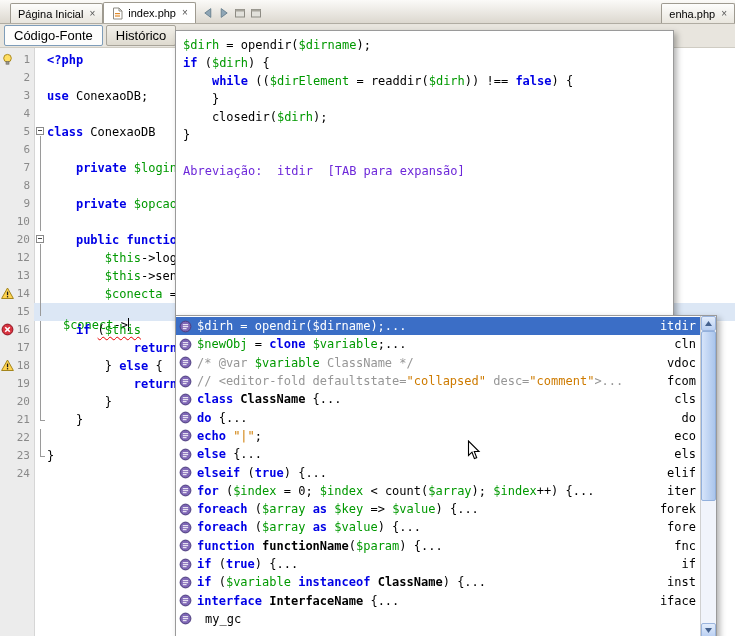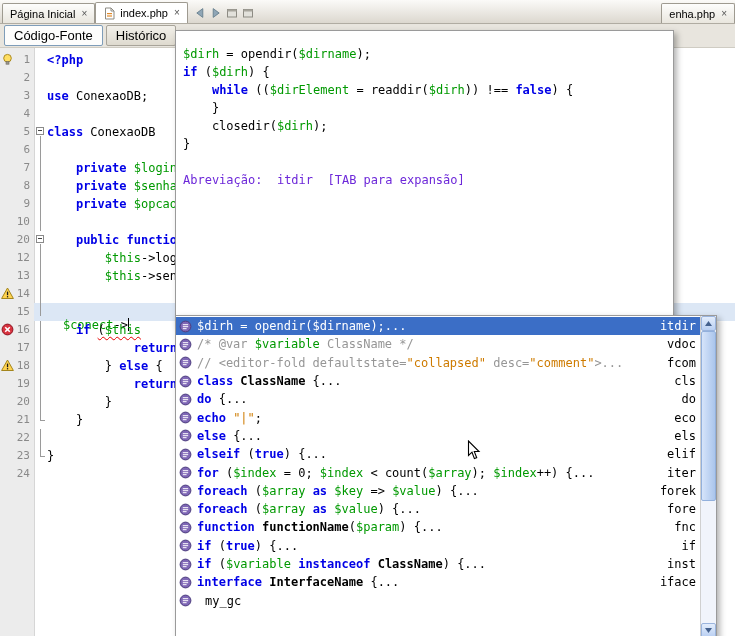--- a/index.html
+++ b/index.html
@@ -7,21 +7,21 @@
          font-family:"Liberation Sans",sans-serif;font-size:11px;color:#000;}
 
   
   .tabbar{position:absolute;top:0;left:0;right:0;height:23px;
           background:linear-gradient(#fbfaf8,#dcd8cf);border-bottom:1px solid #b0aca2;
           display:flex;align-items:flex-end;}
   .tab{height:19px;display:flex;align-items:center;gap:4px;padding:0 7px;
        border:1px solid #9e9a90;border-bottom:none;border-radius:2px 2px 0 0;
        background:linear-gradient(#fdfdfc,#e9e6de);white-space:nowrap;}
   .tab.selected{background:#fff;height:20px;}
-  .tab:first-child{margin-left:2px;}
+  .tab:first-child{margin-left:10px;}
   .tab-close{color:#555;font-size:10px;line-height:10px;margin-left:2px;}
   .nav-icons{display:flex;align-items:center;gap:2px;margin:0 4px 3px 5px;}
   .nico{width:14px;height:14px;display:inline-block;}
   .right-tab{margin-left:auto;margin-right:0;}
 
   
   .toolbar{position:absolute;top:24px;left:0;right:0;height:23px;background:#e8e5de;
            border-bottom:1px solid #cfccc3;display:flex;align-items:center;padding-left:4px;gap:3px;}
   .tbtn{font-family:"Liberation Sans",sans-serif;font-size:13px;padding:2px 9px;
         border:1px solid #a8a49a;background:linear-gradient(#f2f0ea,#dedacf);border-radius:2px;color:#000;}
@@ -51,21 +51,21 @@
   .sg-c{color:var(--comment,#969696);}
   .sg-s{color:var(--string,#ce7b00);}
   .sg-b{color:#000;font-weight:bold;}
   .sg-e{text-decoration:underline;text-decoration-style:wavy;text-decoration-color:var(--error_red,#e60000);
         text-decoration-thickness:1px;text-underline-offset:2px;text-decoration-skip-ink:none;}
   .caret{display:inline-block;width:1.5px;height:13px;background:#000;margin-bottom:-2px;}
 
   
   #preview{position:absolute;left:175px;top:30px;width:499px;height:296px;box-sizing:border-box;
            background:#fff;border:1px solid #9a9a9a;box-shadow:3px 3px 6px rgba(0,0,0,.3);
-           padding:14px 7px;font-family:"DejaVu Sans Mono",monospace;font-size:12px;z-index:5;}
+           padding:5px 7px;font-family:"DejaVu Sans Mono",monospace;font-size:12px;z-index:5;}
   .pv-line{height:18px;line-height:18px;white-space:pre;}
   #pv-abbrev{margin-top:18px;height:18px;line-height:18px;white-space:pre;color:#6d28d9;}
 
   
   #completion{position:absolute;left:175px;top:315px;width:542px;height:324px;box-sizing:border-box;
               background:#fff;border:1px solid #9a9a9a;box-shadow:3px 3px 6px rgba(0,0,0,.3);
               display:flex;z-index:6;}
   #c-list{flex:1;overflow:hidden;padding-top:1px;}
   .c-row{display:flex;align-items:center;height:18.3px;padding:0 4px 0 3px;
          font-family:"DejaVu Sans Mono",monospace;font-size:12px;white-space:pre;}
@@ -201,21 +201,20 @@
             <div class="fold fold-line"></div>
             <div class="lcode"><span class="sg-p">    </span><span class="sg-k">private</span><span class="sg-p"> </span><span class="sg-v">$login</span></div>
           </div>
         </div>
         <div class="ed-line">
           <div class="gut">
             <div class="lnum">8</div>
           </div>
           <div class="lbody">
             <div class="fold fold-line"></div>
-            <div class="lcode"><span class="sg-p">    </span><span class="sg-k">private</span><span class="sg-p"> </span><span class="sg-v">$senha</span></div>
           </div>
         </div>
         <div class="ed-line">
           <div class="gut">
             <div class="lnum">9</div>
           </div>
           <div class="lbody">
             <div class="fold fold-line"></div>
             <div class="lcode"><span class="sg-p">    </span><span class="sg-k">private</span><span class="sg-p"> </span><span class="sg-v">$opcao</span></div>
           </div>
@@ -260,20 +259,21 @@
           <div class="gut">
             <span class="gicon"><svg width="13" height="13" viewBox="0 0 13 13">
                 <path d="M6.5 1 L12.4 11.5 L0.6 11.5 Z" fill="#ffd34f" stroke="#a3851c" stroke-width="1"></path>
                 <rect x="5.9" y="4.6" width="1.3" height="3.6" fill="#1a1a1a"></rect>
                 <rect x="5.9" y="9.1" width="1.3" height="1.3" fill="#1a1a1a"></rect>
               </svg></span>
             <div class="lnum">14</div>
           </div>
           <div class="lbody">
             <div class="fold fold-line"></div>
+            <div class="lcode"><span class="sg-p">        </span><span class="sg-v">$conecta</span><span class="sg-p"> =</span></div>
           </div>
         </div>
         <div class="ed-line current">
           <div class="gut">
             <div class="lnum">15</div>
           </div>
           <div class="lbody">
             <div class="fold fold-line"></div>
             <div class="lcode"><span class="sg-p">    </span><span class="sg-v">$conect</span><span class="sg-p">-&gt;</span><span class="caret"></span></div>
           </div>
@@ -385,20 +385,24 @@
 
   <div id="completion">
     <div id="c-list">
         <div class="c-row selected"><span class="c-icon"><svg width="13" height="13" viewBox="0 0 13 13">
               <circle cx="6.5" cy="6.5" r="5.4" fill="#7e66b5" stroke="#4c3d7e"></circle>
               <path d="M3.8 4.7 H9.2 M3.8 6.7 H9.2 M3.8 8.7 H7.6" stroke="#fff" stroke-width="1"></path>
             </svg></span><div class="c-text"><span class="sg-p">$dirh = opendir($dirname);...</span></div><span class="c-abbrev">itdir</span></div>
         <div class="c-row"><span class="c-icon"><svg width="13" height="13" viewBox="0 0 13 13">
               <circle cx="6.5" cy="6.5" r="5.4" fill="#7e66b5" stroke="#4c3d7e"></circle>
               <path d="M3.8 4.7 H9.2 M3.8 6.7 H9.2 M3.8 8.7 H7.6" stroke="#fff" stroke-width="1"></path>
+            </svg></span><div class="c-text"><span class="sg-v">$newObj</span><span class="sg-p"> = </span><span class="sg-k">clone</span><span class="sg-p"> </span><span class="sg-v">$variable</span><span class="sg-p">;...</span></div><span class="c-abbrev">cln</span></div>
+        <div class="c-row"><span class="c-icon"><svg width="13" height="13" viewBox="0 0 13 13">
+              <circle cx="6.5" cy="6.5" r="5.4" fill="#7e66b5" stroke="#4c3d7e"></circle>
+              <path d="M3.8 4.7 H9.2 M3.8 6.7 H9.2 M3.8 8.7 H7.6" stroke="#fff" stroke-width="1"></path>
             </svg></span><div class="c-text"><span class="sg-c">/* @var </span><span class="sg-v">$variable</span><span class="sg-c"> ClassName */</span></div><span class="c-abbrev">vdoc</span></div>
         <div class="c-row"><span class="c-icon"><svg width="13" height="13" viewBox="0 0 13 13">
               <circle cx="6.5" cy="6.5" r="5.4" fill="#7e66b5" stroke="#4c3d7e"></circle>
               <path d="M3.8 4.7 H9.2 M3.8 6.7 H9.2 M3.8 8.7 H7.6" stroke="#fff" stroke-width="1"></path>
             </svg></span><div class="c-text"><span class="sg-c">// &lt;editor-fold defaultstate=</span><span class="sg-s">"collapsed"</span><span class="sg-c"> desc=</span><span class="sg-s">"comment"</span><span class="sg-c">&gt;...</span></div><span class="c-abbrev">fcom</span></div>
         <div class="c-row"><span class="c-icon"><svg width="13" height="13" viewBox="0 0 13 13">
               <circle cx="6.5" cy="6.5" r="5.4" fill="#7e66b5" stroke="#4c3d7e"></circle>
               <path d="M3.8 4.7 H9.2 M3.8 6.7 H9.2 M3.8 8.7 H7.6" stroke="#fff" stroke-width="1"></path>
             </svg></span><div class="c-text"><span class="sg-k">class</span><span class="sg-p"> </span><span class="sg-b">ClassName</span><span class="sg-p"> {...</span></div><span class="c-abbrev">cls</span></div>
         <div class="c-row"><span class="c-icon"><svg width="13" height="13" viewBox="0 0 13 13">

